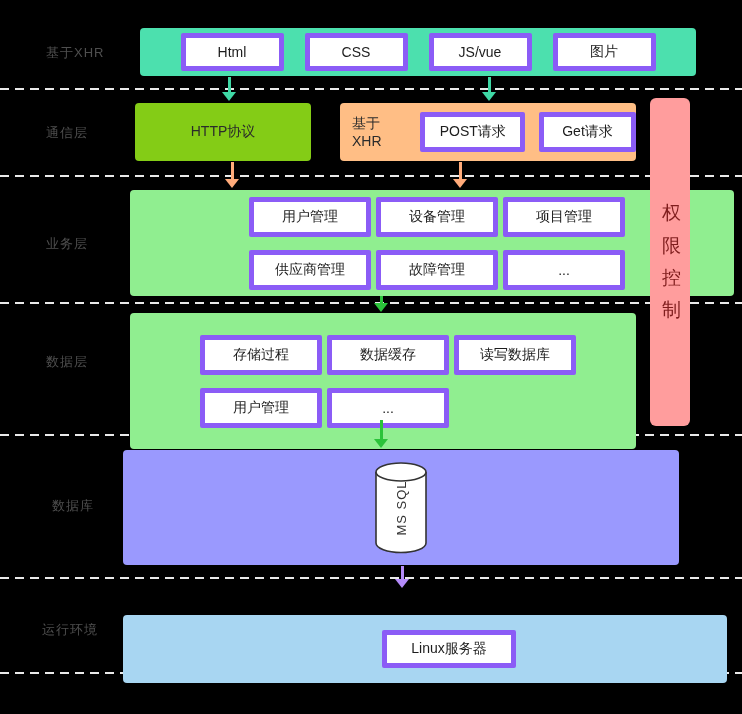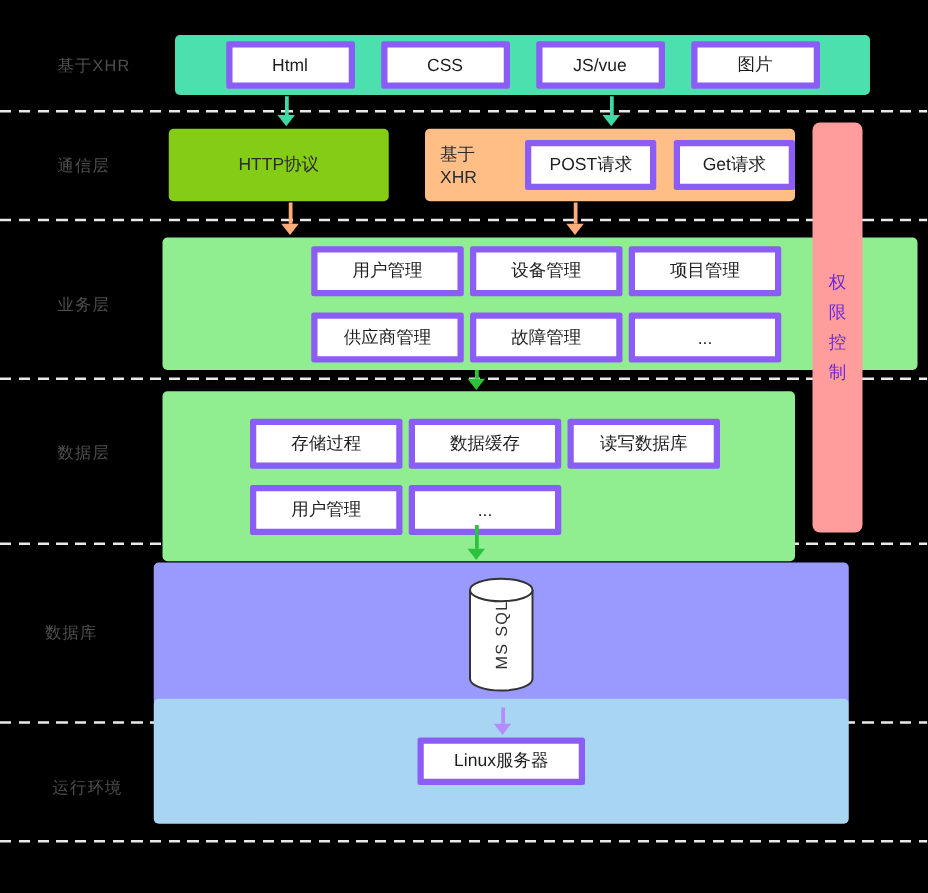--- a/index.html
+++ b/index.html
@@ -23,21 +23,21 @@
   .frontend-band .wbox { width:93px; height:28px; }
   .comm-box {
     display:flex; align-items:center; justify-content:center;
     color:#2b2b2b; font-size:14px;
   }
   .xhr-box { justify-content:flex-start; padding-left:12px; box-sizing:border-box; gap:14px; }
   .xhr-box .wbox { height:30px; }
   .grid-panel { display:grid; grid-template-columns:repeat(3, 112px); gap:13px 15px; place-content:center; }
   .grid-panel .wbox { width:112px; height:30px; }
   .perm-panel { display:flex; align-items:center; justify-content:center; border-radius:6px; }
-  .vtext { width:16px; word-break:break-all; line-height:1.7; text-align:center; color:#6d28d9; font-size:14px; }
+  .vtext { width:16px; word-break:break-all; line-height:1.7; text-align:center; color:#7f1d1d; font-size:19px; }
   .arrow { position:absolute; width:16px; display:flex; flex-direction:column; align-items:center; }
   .arrow .shaft { width:3px; flex:1; background:var(--c); }
   .arrow .head { width:0; height:0; border-left:7px solid transparent; border-right:7px solid transparent; border-top:9px solid var(--c); }
   .db-panel { display:flex; align-items:center; justify-content:center; }
   .cylinder { position:relative; width:54px; height:94px; }
   .db-text {
     position:absolute; top:50%; left:50%; white-space:nowrap;
     transform:translate(-50%,-50%) rotate(-90deg);
     font-size:13px; color:#333; letter-spacing:1px;
   }
@@ -53,21 +53,21 @@
   <div class="divider" style="top:175px"></div>
   <div class="divider" style="top:302px"></div>
   <div class="divider" style="top:434px"></div>
   <div class="divider" style="top:577px"></div>
   <div class="divider" style="top:672px"></div>
 
   <div class="layer-label" style="left:46px; top:44px">基于XHR</div>
   <div class="layer-label" style="left:46px; top:124px">通信层</div>
   <div class="layer-label" style="left:46px; top:235px">业务层</div>
   <div class="layer-label" style="left:46px; top:353px">数据层</div>
-  <div class="layer-label" style="left:36px; top:497px">数据库</div>
+  <div class="layer-label" style="left:52px; top:497px">数据库</div>
   <div class="layer-label" style="left:42px; top:621px">运行环境</div>
 
   <div class="band frontend-band" style="left: 140px; top: 28px; width: 556px; height: 48px; background-color: rgb(76, 224, 174);">
     <div class="wbox">Html</div>
     <div class="wbox">CSS</div>
     <div class="wbox">JS/vue</div>
     <div class="wbox">图片</div>
   </div>
 
   <div class="band comm-box" style="left: 135px; top: 103px; width: 176px; height: 58px; background-color: #84cc16;">HTTP协议</div>
@@ -102,21 +102,21 @@
   <div class="band db-panel" style="left: 123px; top: 450px; width: 556px; height: 115px; background-color: rgb(154, 153, 254);">
     <div class="cylinder">
       <svg width="54" height="94" viewBox="0 0 54 94">
         <path d="M2 11 v71 a25 9.5 0 0 0 50 0 V11" fill="#ffffff" stroke="#333333" stroke-width="1.6"></path>
         <ellipse cx="27" cy="11" rx="25" ry="9" fill="#ffffff" stroke="#333333" stroke-width="1.6"></ellipse>
       </svg>
       <span class="db-text">MS SQL</span>
     </div>
   </div>
 
-  <div class="band runtime-panel" style="left: 123px; top: 559px; width: 556px; height: 100px; background-color: rgb(168, 214, 242);">
+  <div class="band runtime-panel" style="left: 123px; top: 615px; width: 556px; height: 68px; background-color: rgb(168, 214, 242); padding-left: 48px;">
     <div class="wbox">Linux服务器</div>
   </div>
 
   <div class="arrow" style="left: 221px; top: 77px; height: 24px; --c: #3fd9a6;">
       <div class="shaft"></div>
       <div class="head"></div>
     </div>
   <div class="arrow" style="left: 481px; top: 77px; height: 24px; --c: #3fd9a6;">
       <div class="shaft"></div>
       <div class="head"></div>

